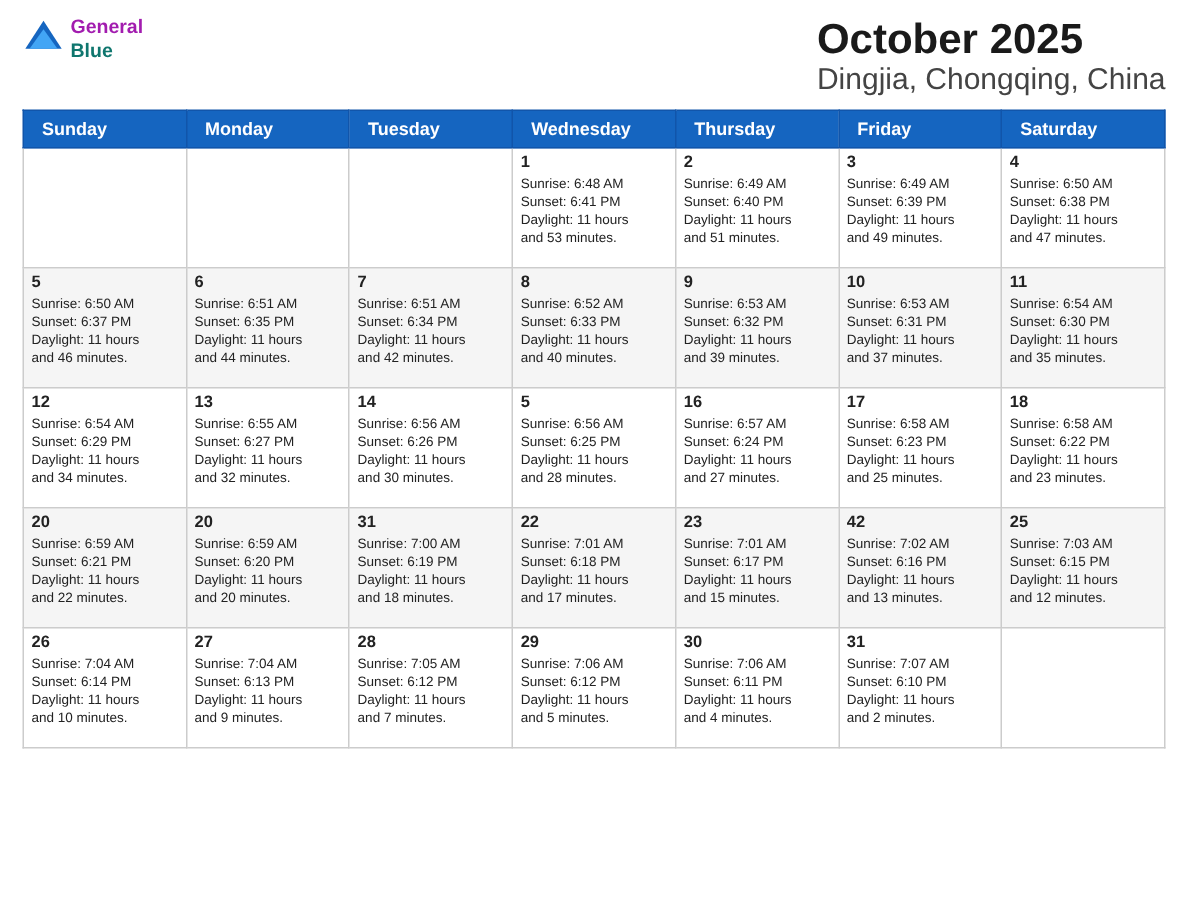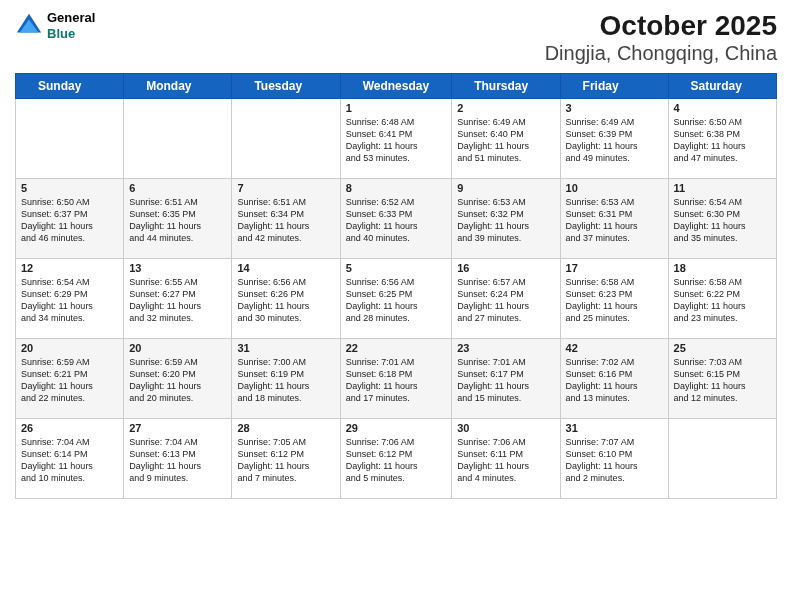--- a/index.html
+++ b/index.html
@@ -26,28 +26,28 @@
       align-items: center;
       gap: 4px;
     }
     .logo-text {
       font-size: 13px;
       font-weight: bold;
       color: #1a1a1a;
       line-height: 1.2;
     }
     .logo-text span {
-      color: #000000;
+      color: #a21caf;
     }
     .logo-icon {
       width: 28px;
       height: 28px;
     }
     .title-block {
-      text-align: right;
+      text-align: left;
     }
     .main-title {
       font-size: 28px;
       font-weight: bold;
       color: #1a1a1a;
     }
     .subtitle {
       font-size: 20px;
       color: #444;
     }
@@ -55,21 +55,21 @@
       width: 100%;
       border-collapse: collapse;
       border: 1px solid #ccc;
     }
     .calendar th {
       background-color: #1565c0;
       color: #fff;
       font-size: 12px;
       font-weight: bold;
       text-align: left;
-      padding: 5px 22px;
+      padding: 5px 12px;
       border: 1px solid #1155aa;
     }
     .calendar td {
       vertical-align: top;
       padding: 3px 5px;
       border: 1px solid #ccc;
       font-size: 9.5px;
       color: #222;
       width: calc(100% / 7);
       height: 80px;

